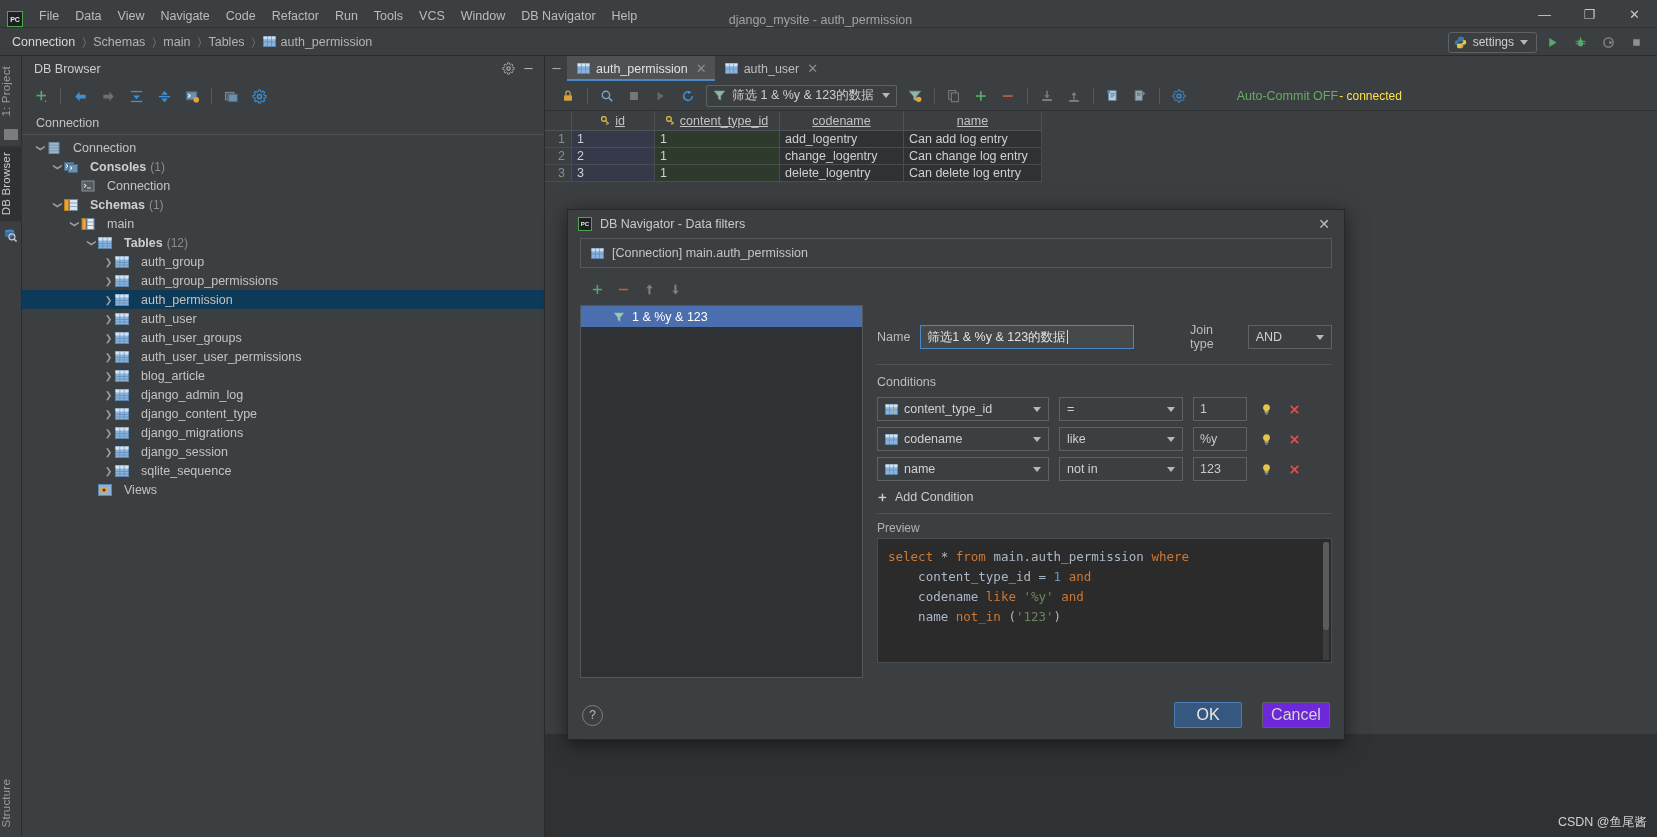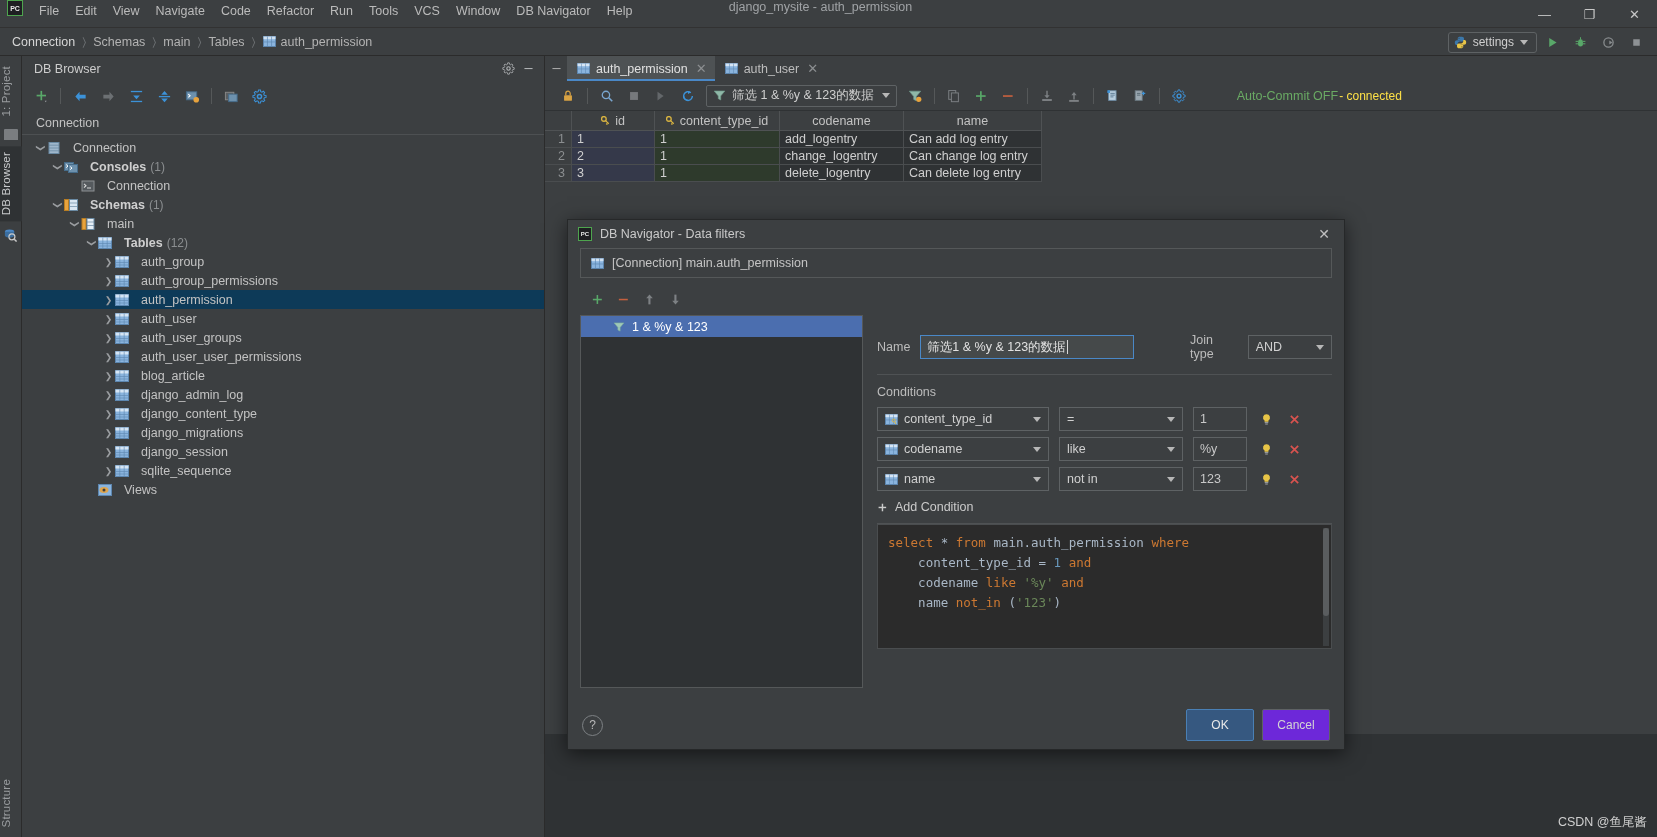--- a/index.html
+++ b/index.html
@@ -8,21 +8,21 @@
     background: #3c3f41;
     font-family: "Liberation Sans", sans-serif;
     overflow: hidden;
     color: #bbbbbb;
   }
   #app { position: relative; width: 1657px; height: 837px; }
 
   
   .titlebar {
     position: absolute; top: 0; left: 0; width: 1657px; height: 28px;
-    background: #3c3f41; display: flex; align-items: flex-start;
+    background: #3c3f41; display: flex; align-items: flex-end;
     border-bottom: 1px solid #323232;
   }
   .pc-logo {
     width: 16px; height: 16px; margin: 0 8px 0 7px;
     background: #1e1f22; border: 1px solid #4ea54e;
     display: flex; align-items: center; justify-content: center;
     font-size: 7px; color: #e8e8e8; font-weight: bold;
     font-family: "Liberation Sans", sans-serif; flex: none;
   }
   .menu { display: flex; align-items: center; }
@@ -147,40 +147,40 @@
   .filter-combo .ftext { font-size: 12.5px; color: #cfcfcf; white-space: nowrap; }
   .autocommit { font-size: 12.5px; color: #6aaa64; margin-left: 44px; }
   .connstat { font-size: 12px; color: #fde047; }
 
   
   .grid { font-size: 12.5px; }
   .grid-head { display: flex; height: 20px; background: #3c3f41; }
   .gh {
     display: flex; align-items: center; justify-content: center; gap: 5px;
     border-right: 1px solid #4f5254; border-bottom: 1px solid #4f5254;
-    color: #c3c3c3; font-size: 12.5px;
+    color: #c3c3c3; font-size: 12.5px; text-decoration: underline;
   }
   .gh.rownum { width: 27px; border-right: 1px solid #4f5254; }
   .grow { display: flex; height: 17px; }
   .gc {
     display: flex; align-items: center; padding-left: 5px;
     border-right: 1px solid #4a4d4f; border-bottom: 1px solid #4a4d4f;
     color: #cfcfcf; overflow: hidden; white-space: nowrap;
   }
   .gc.rownum {
     width: 27px; justify-content: flex-end; padding-right: 6px;
     color: #8b8e90; background: #3c3f41; border-right: 1px solid #4a4d4f;
   }
   .gc.c-id { background: #35394a; }
   .gc.c-ct { background: #2e3a2c; }
   .gc.c-plain { background: #2f3234; }
 
   
   .dialog {
-    position: absolute; left: 567px; top: 219px; width: 778px; height: 531px;
+    position: absolute; left: 567px; top: 209px; width: 778px; height: 531px;
     background: #3c3f41; border: 1px solid #262829;
     box-shadow: 0 4px 18px rgba(0,0,0,0.55);
   }
   .dlg-title {
     height: 28px; display: flex; align-items: center; padding: 0 8px 0 10px;
     font-size: 12.5px; color: #cacaca;
   }
   .dlg-title .pc-logo { margin: 0 8px 0 0; width: 14px; height: 14px; font-size: 6px; }
   .dlg-title .spacer { flex: 1; }
   .dlg-close { width: 24px; height: 24px; display: flex; align-items: center; justify-content: center; color: #c0c0c0; font-size: 14px; }
@@ -263,23 +263,23 @@
     position: absolute; left: 0; bottom: 0; width: 100%; height: 48px;
     display: flex; align-items: center; padding: 0 14px;
   }
   .help-btn {
     width: 21px; height: 21px; border-radius: 50%; border: 1px solid #7d8184;
     color: #b8b8b8; font-size: 12px; display: flex; align-items: center;
     justify-content: center;
   }
   .dlg-footer .spacer { flex: 1; }
   .btn {
-    min-width: 68px; height: 32px; font-size: 12px; display: flex;
+    min-width: 68px; height: 26px; font-size: 16px; display: flex;
     align-items: center; justify-content: center; border-radius: 2px;
-    margin-left: 8px;
+    margin-left: 20px;
   }
   .btn.primary { background: #365880; border: 1px solid #4a80b5; color: #e8e8e8; }
   .btn.secondary { background: #6d28d9; border: 1px solid #5e6264; color: #d4d4d4; }
 
   
   .bottom-area {
     position: absolute; left: 545px; top: 734px; width: 1112px; height: 103px;
     background: #2f3234;
   }
   .watermark {
@@ -290,21 +290,21 @@
 </style>
 </head>
 <body>
 
 <div id="app">
 
   <div class="titlebar">
     <div class="pc-logo">PC</div>
     <div class="menu" id="menu-bar">
         <div class="menu-item">File</div>
-        <div class="menu-item">Edit</div>
+        <div class="menu-item">Data</div>
         <div class="menu-item">View</div>
         <div class="menu-item">Navigate</div>
         <div class="menu-item">Code</div>
         <div class="menu-item">Refactor</div>
         <div class="menu-item">Run</div>
         <div class="menu-item">Tools</div>
         <div class="menu-item">VCS</div>
         <div class="menu-item">Window</div>
         <div class="menu-item">DB Navigator</div>
         <div class="menu-item">Help</div>
@@ -1029,20 +1029,21 @@
 
           <div class="add-cond">
             <svg width="11" height="11" viewBox="0 0 16 16">
                 <rect x="6.9" y="2.5" width="2.1" height="11" fill="#cbcbcb"></rect>
                 <rect x="2.3" y="6.9" width="11" height="2.1" fill="#cbcbcb"></rect>
               </svg>
             <span>Add Condition</span>
           </div>
 
           <div class="hr" style="margin-top:9px;"></div>
+          <div class="preview-label">Preview</div>
           <div class="sqlbox">
             <div class="sql" id="sql"><div><span class="kw">select</span><span class="op"> </span><span class="op">*</span><span class="op"> </span><span class="kw">from</span><span class="idn"> main.auth_permission </span><span class="kw">where</span></div><div><span class="idn">    content_type_id </span><span class="op">=</span><span class="op"> </span><span class="num">1</span><span class="op"> </span><span class="kw">and</span></div><div><span class="idn">    codename </span><span class="kw">like</span><span class="op"> </span><span class="str">'%y'</span><span class="op"> </span><span class="kw">and</span></div><div><span class="idn">    name </span><span class="kw">not_in</span><span class="op"> (</span><span class="str">'123'</span><span class="op">)</span></div></div>
             <div class="sqlscroll">
                 <div class="sqlthumb"></div>
               </div>
           </div>
         </div>
       </div>
     </div>
 

